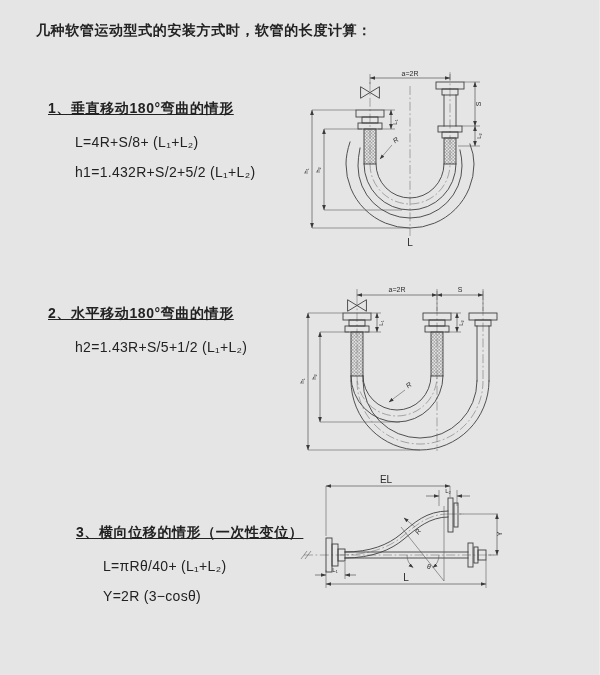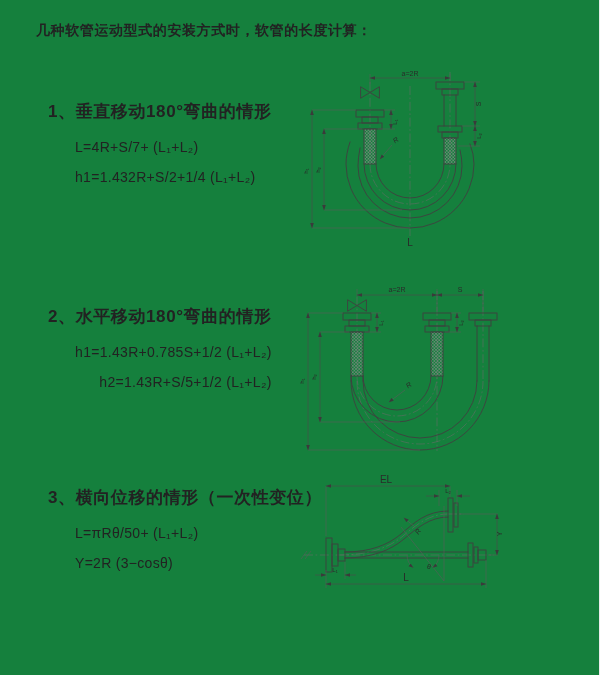--- a/index.html
+++ b/index.html
@@ -1,32 +1,32 @@
 <!DOCTYPE html>
 <html><head>
 <meta charset="utf-8">
 <style>
   * { margin:0; padding:0; box-sizing:border-box; }
   html,body { background:#ffffff; }
   body {
     width:600px; height:675px; position:relative; overflow:hidden;
     font-family:"Liberation Sans","DejaVu Sans",sans-serif; color:#222;
   }
-  .page { position:absolute; inset:0; background:#15803d; border-right:1px solid #ececec; }
+  .page { position:absolute; inset:0; background:#e5e5e5; border-right:1px solid #ececec; }
   .title {
     position:absolute; left:36px; top:22px;
     font-size:14px; font-weight:700; letter-spacing:.6px; white-space:nowrap;
   }
   .sec { position:absolute; left:48px; }
-  .sec h2 { font-size:17px; font-weight:700; letter-spacing:.6px; margin:0 0 9px 0; white-space:nowrap; }
+  .sec h2 { font-size:14px; font-weight:700; letter-spacing:.6px; margin:0 0 9px 0; white-space:nowrap;text-decoration:underline; }
   .sec .formula {
     font-size:14px; font-weight:500; line-height:30px; margin:0;
     padding-left:27px; letter-spacing:.3px; white-space:nowrap;
   }
-  #sec1 { top:100px; } #sec2 { top:305px;text-align:right; } #sec3 { top:486px; }
+  #sec1 { top:100px; } #sec2 { top:305px; } #sec3 { top:524px;margin-left:28px; }
   .fig { position:absolute; }
   #fig1 { left:298px; top:66px; }
   #fig2 { left:300px; top:281px; }
   #fig3 { left:298px; top:470px; }
   svg .ln   { stroke:#3f3f3f; stroke-width:.9; fill:none; stroke-linecap:square; }
   svg .thin { stroke:#5a5a5a; stroke-width:.6; fill:none; }
   svg .cl   { stroke:#6a6a6a; stroke-width:.55; fill:none; stroke-dasharray:9 2.5 1.8 2.5; }
   svg .dim  { stroke:#4a4a4a; stroke-width:.65; fill:none; }
   svg text  { fill:#2a2a2a; font-size:7px; font-family:"Liberation Sans","DejaVu Sans",sans-serif; }
   svg .big   { font-size:10px; }
@@ -35,22 +35,22 @@
 </style>
 </head>
 <body>
 
 <div class="page">
 
   <div class="title">几种软管运动型式的安装方式时，软管的长度计算：</div>
 
   <div class="sec" id="sec1">
     <h2>1、垂直移动180°弯曲的情形</h2>
-    <p class="formula">L=4R+S/7+ (L₁+L₂)</p>
-    <p class="formula">h1=1.432R+S/2+1/4 (L₁+L₂)</p>
+    <p class="formula">L=4R+S/8+ (L₁+L₂)</p>
+    <p class="formula">h1=1.432R+S/2+5/2 (L₁+L₂)</p>
   </div>
 
   <div class="fig" id="fig1">
     <svg width="290" height="192" viewBox="0 0 290 192">
       <defs>
         <marker id="ma1" viewBox="0 0 10 10" refX="8.5" refY="5" markerWidth="9" markerHeight="9" orient="auto-start-reverse">
           <path d="M0,1.8 L9,5 L0,8.2 Z" fill="#3a3a3a"></path>
         </marker>
         <pattern id="xh1" width="3.2" height="3.2" patternUnits="userSpaceOnUse">
           <path d="M0,3.2 L3.2,0 M0,0 L3.2,3.2" stroke="#8a8a8a" stroke-width="0.55"></path>
@@ -137,21 +137,20 @@
         <line class="thin" x1="94" y1="79" x2="82" y2="93" marker-end="url(#ma1)"></line>
         <text x="99" y="76" class="it" text-anchor="middle" transform="rotate(-35 99 76)">R</text>
       </g>
 
       <text x="112" y="180" class="big" text-anchor="middle">L</text>
     </svg>
   </div>
 
   <div class="sec" id="sec2">
     <h2>2、水平移动180°弯曲的情形</h2>
-    <p class="formula">h1=1.43R+0.785S+1/2 (L₁+L₂)</p>
     <p class="formula">h2=1.43R+S/5+1/2 (L₁+L₂)</p>
   </div>
 
   <div class="fig" id="fig2">
     <svg width="280" height="192" viewBox="0 0 280 192">
       <defs>
         <marker id="ma2" viewBox="0 0 10 10" refX="8.5" refY="5" markerWidth="9" markerHeight="9" orient="auto-start-reverse">
           <path d="M0,1.8 L9,5 L0,8.2 Z" fill="#3a3a3a"></path>
         </marker>
         <pattern id="xh2" width="3.2" height="3.2" patternUnits="userSpaceOnUse">
@@ -244,21 +243,21 @@
 
       <g>
         <line class="thin" x1="105" y1="109" x2="89" y2="121" marker-end="url(#ma2)"></line>
         <text x="110" y="106" class="it" text-anchor="middle" transform="rotate(-35 110 106)">R</text>
       </g>
     </svg>
   </div>
 
   <div class="sec" id="sec3">
     <h2>3、横向位移的情形（一次性变位）</h2>
-    <p class="formula">L=πRθ/50+ (L₁+L₂)</p>
+    <p class="formula">L=πRθ/40+ (L₁+L₂)</p>
     <p class="formula">Y=2R (3−cosθ)</p>
   </div>
 
   <div class="fig" id="fig3">
     <svg width="300" height="150" viewBox="0 0 300 150">
       <defs>
         <marker id="ma3" viewBox="0 0 10 10" refX="8.5" refY="5" markerWidth="9" markerHeight="9" orient="auto-start-reverse">
           <path d="M0,1.8 L9,5 L0,8.2 Z" fill="#3a3a3a"></path>
         </marker>
       </defs>

